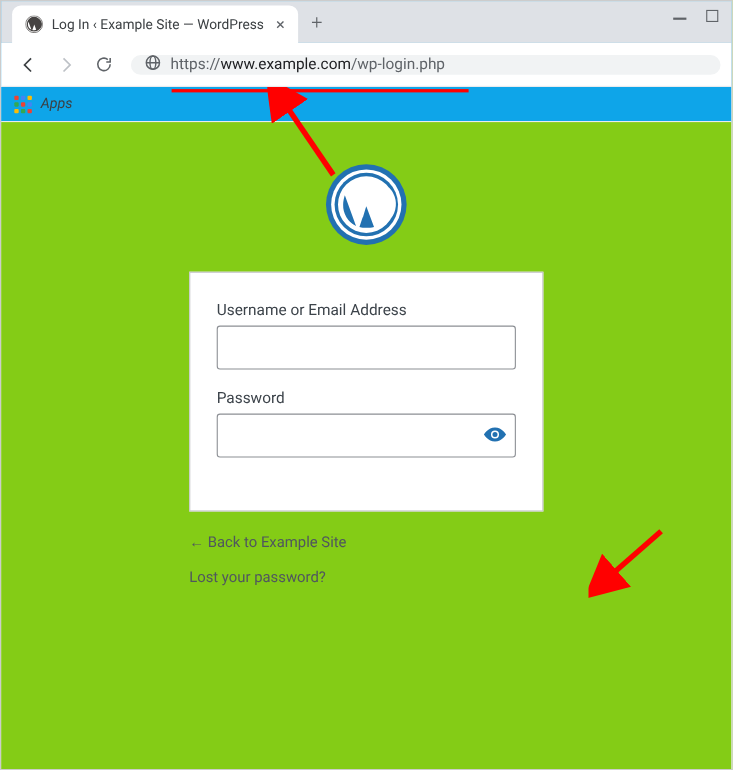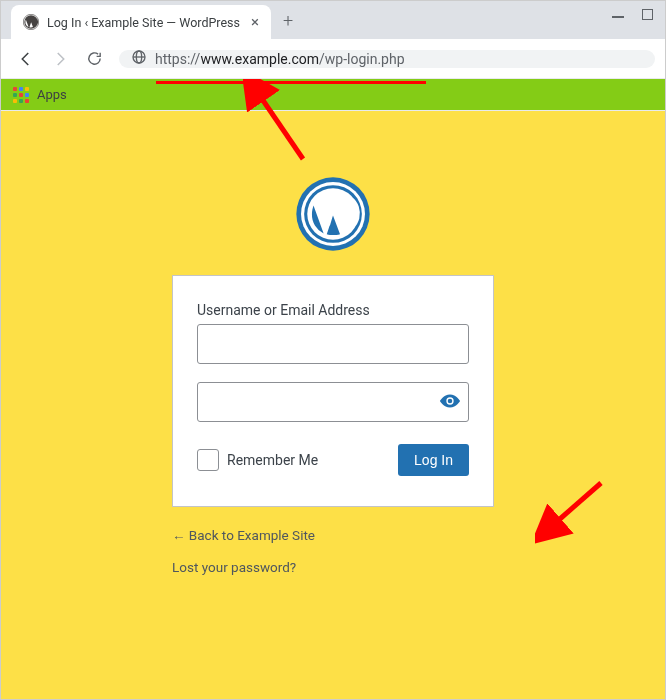--- a/index.html
+++ b/index.html
@@ -1,50 +1,50 @@
 <!DOCTYPE html>
 <html><head>
   <meta charset="utf-8">
   <style>
     * { box-sizing: border-box; margin: 0; padding: 0; }
     body { font-family: -apple-system, BlinkMacSystemFont, "Segoe UI", Roboto, sans-serif; background: #fff; width: 666px; height: 700px; overflow: hidden; position: relative; border: 1px solid #ccc; }
     
     
-    .browser-chrome { background: #84cc16; }
+    .browser-chrome { background: #0ea5e9; }
     .tab-bar { display: flex; align-items: center; height: 38px; background: #dee1e6; padding-left: 10px; }
     .tab { display: flex; align-items: center; background: #fff; height: 34px; margin-top: 4px; padding: 0 12px; border-radius: 8px 8px 0 0; min-width: 260px; position: relative; }
     .tab-favicon { width: 16px; height: 16px; margin-right: 8px; }
     .tab-title { font-size: 12.5px; color: #3c4043; white-space: nowrap; overflow: hidden; flex: 1; }
     .tab-close { margin-left: 8px; font-size: 15px; color: #5f6368; cursor: pointer; }
     .new-tab { margin-left: 12px; font-size: 18px; color: #5f6368; cursor: pointer; font-weight: 300; }
     .window-controls { position: absolute; right: 12px; top: 8px; display: flex; gap: 18px; color: #5f6368; }
     .window-min { width: 12px; height: 1.5px; background: #5f6368; margin-top: 7px; }
     .window-max { width: 11px; height: 11px; border: 1.5px solid #5f6368; }
     
     .toolbar { display: flex; align-items: center; height: 40px; padding: 0 10px; gap: 4px; background: #fff; border-bottom: 1px solid #e8eaed; }
     .nav-btn { width: 30px; height: 30px; display: flex; align-items: center; justify-content: center; cursor: pointer; border-radius: 50%; font-size: 18px; color: #5f6368; }
     .nav-btn.disabled { color: #bdc1c6; }
     .address-bar { flex: 1; display: flex; align-items: center; background: #f1f3f4; border-radius: 16px; height: 18px; padding: 0 12px; margin-left: 6px; }
     .site-icon { margin-right: 8px; color: #5f6368; }
     .url-text { font-size: 14px; }
     .url-scheme { color: #5f6368; }
     .url-host { color: #202124; }
     .url-path { color: #5f6368; }
     
-    .bookmarks-bar { display: flex; align-items: center; height: 32px; padding: 0 12px; border-bottom: 1px solid #e8eaed; gap: 8px; }
+    .bookmarks-bar { display: flex; align-items: center; height: 32px; padding: 0 12px; border-bottom: 1px solid #e8eaed; gap: 8px; font-style: italic; }
     .apps-icon { width: 16px; height: 16px; display: grid; grid-template-columns: repeat(3, 4px); grid-template-rows: repeat(3, 4px); gap: 2px; }
     .apps-icon span { width: 4px; height: 4px; border-radius: 1px; }
     .apps-label { font-size: 13px; color: #3c4043; }
     
     
     .underline-annotation { position: absolute; height: 3px; background: #ff0000; z-index: 10; }
     .arrow-svg { position: absolute; z-index: 10; pointer-events: none; }
     
     
-    .wp-body { background: #fde047; padding-top: 64px; min-height: 590px; }
+    .wp-body { background: #84cc16; padding-top: 36px; min-height: 590px; }
     .wp-logo { display: block; margin: 0 auto 22px; width: 78px; height: 78px; }
     .login-box { width: 322px; margin: 0 auto; background: #fff; border: 1px solid #c3c4c7; padding: 26px 24px 30px; }
     .field-label { display: block; font-size: 14px; color: #3c434a; margin-bottom: 6px; }
     .text-input { width: 100%; height: 40px; border: 1px solid #8c8f94; border-radius: 3px; padding: 0 10px; font-size: 18px; margin-bottom: 18px; background: #fff; }
     .pw-wrap { position: relative; }
     .pw-toggle { position: absolute; right: 8px; top: 8px; color: #2271b1; cursor: pointer; }
     .submit-row { display: flex; align-items: center; justify-content: space-between; margin-top: 4px; }
     .remember-wrap { display: flex; align-items: center; gap: 8px; }
     .checkbox { width: 22px; height: 22px; border: 1px solid #8c8f94; border-radius: 3px; background: #fff; cursor: pointer; }
     .remember-label { font-size: 14px; color: #3c434a; }
@@ -145,35 +145,29 @@
     <circle cx="50" cy="50" r="47" fill="#2271b1"></circle>
     <circle cx="50" cy="50" r="41" fill="#fff"></circle>
     <circle cx="50" cy="50" r="37" fill="#2271b1"></circle>
     <path fill="#fff" d="M50 17a33 33 0 1 0 0 66 33 33 0 0 0 0-66zm-27 33c0-4 1-8 2-11l13 36a27 27 0 0 1-15-25zm27 27c-3 0-5 0-8-1l8-24 9 24c-3 1-6 1-9 1zm4-40l10 30 3-10c1-4 2-8 2-11 0-4-2-7-3-9-2-3-3-5-3-7 0-3 2-5 5-5h1a27 27 0 0 0-41 5h2c3 0 8 0 8 0 1 0 2 2 0 2l-3 1 11 32 6-20-5-12-3-1c-2 0-1-2 0-2l8 1 8-1c1 0 2 2 0 2l-3 1zm20-9c0 2 1 4 1 6 0 4-1 8-3 14l-10 28a27 27 0 0 0 12-48z"></path>
   </svg>
 
   <form class="login-box">
     <label class="field-label">Username or Email Address</label>
     <input type="text" class="text-input" style="">
     
+    <label class="field-label">Password</label>
     <div class="pw-wrap">
       <input type="password" class="text-input" style="">
       <span class="pw-toggle">
         <svg width="22" height="22" viewBox="0 0 24 24">
             <path fill="#2271b1" d="M12 5c-7 0-11 7-11 7s4 7 11 7 11-7 11-7-4-7-11-7zm0 11a4 4 0 1 1 0-8 4 4 0 0 1 0 8zm0-6.5a2.5 2.5 0 1 0 0 5 2.5 2.5 0 0 0 0-5z"></path>
           </svg>
       </span>
     </div>
 
-    <div class="submit-row">
-      <div class="remember-wrap">
-        <div class="checkbox"></div>
-        <span class="remember-label">Remember Me</span>
-      </div>
-      <button type="button" class="login-btn">Log In</button>
-    </div>
   </form>
 
   <div class="below-box">
     <a class="below-link">← Back to Example Site</a>
     <a class="below-link">Lost your password?</a>
   </div>
 </div>
 
 </body></html>

